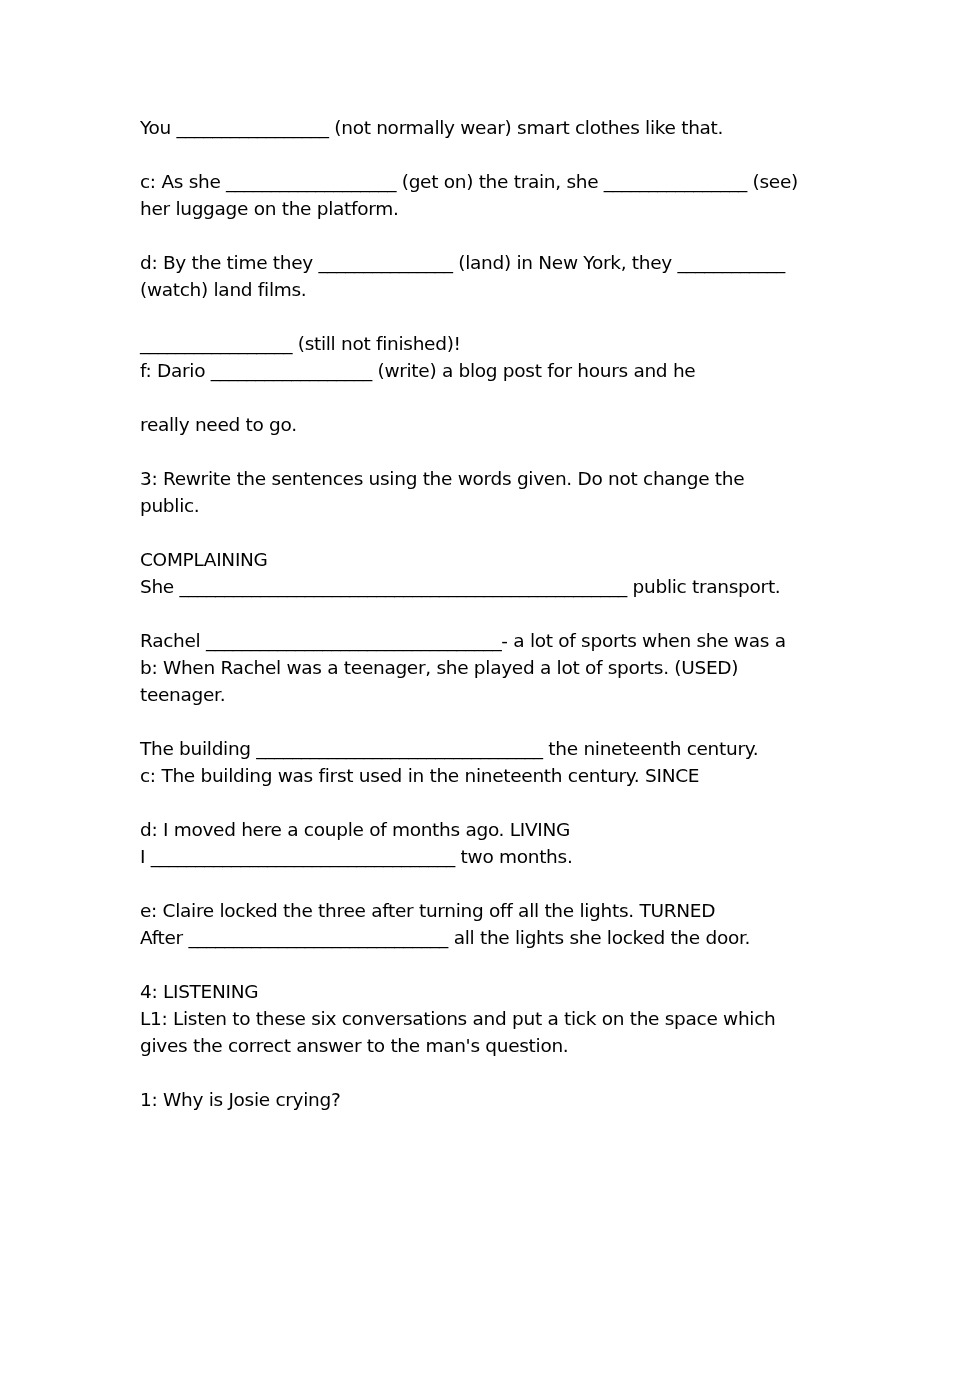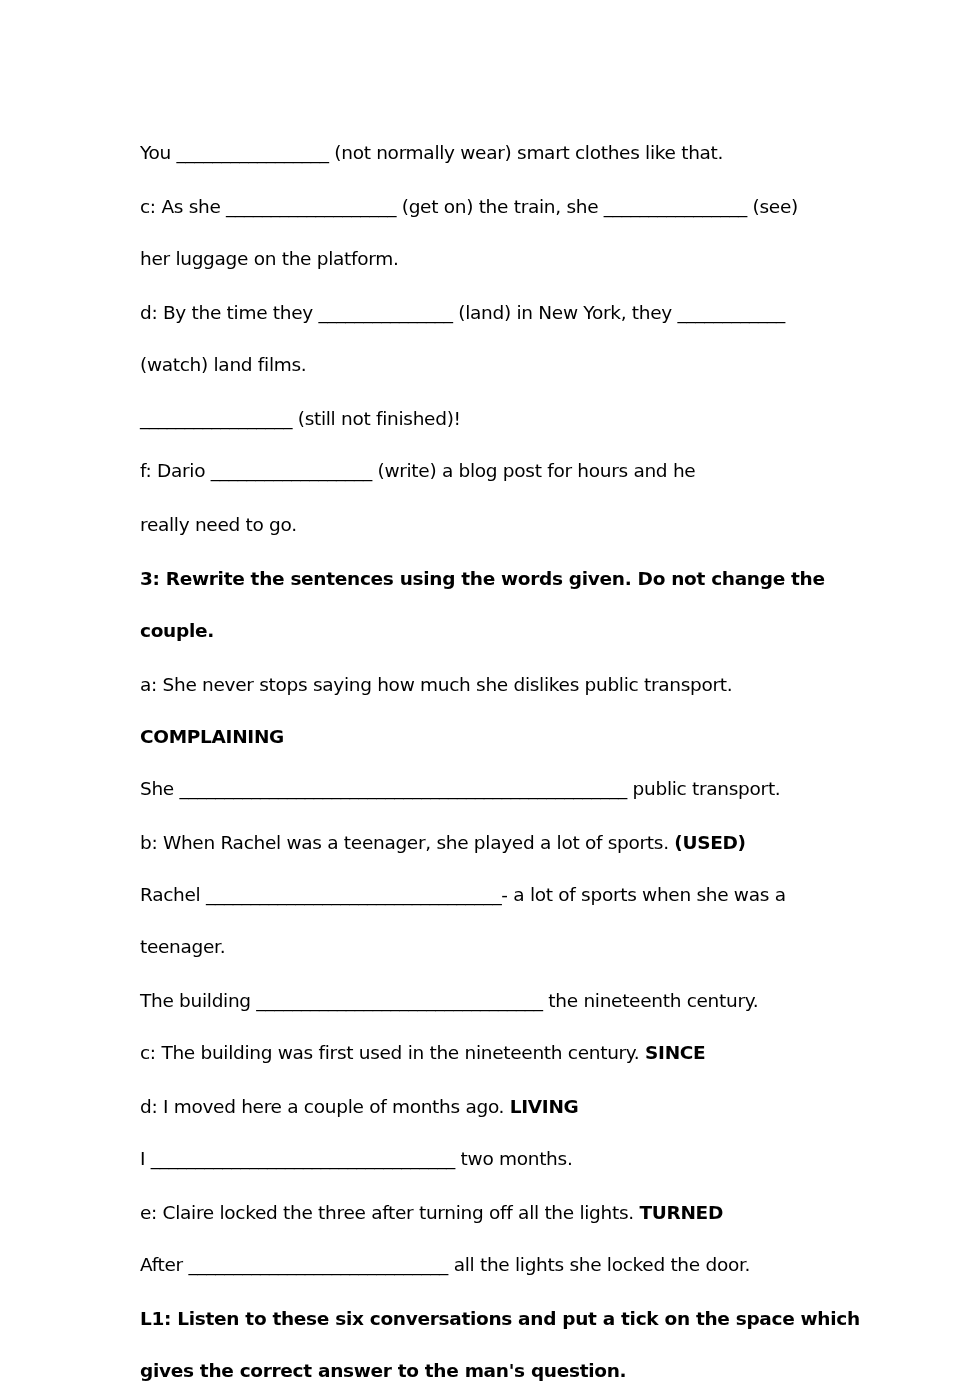--- a/index.html
+++ b/index.html
@@ -18,24 +18,23 @@
   }
   .page {
     padding: 114px 30px 0 140px;
   }
   .para {
     margin: 0 0 27px 0;
   }
   .line {
     line-height: 27px;
     white-space: pre-wrap;
-    margin-top: 25px;
   }
   .b {
-    font-weight: bold;
+    font-weight: normal;
   }
 </style>
 </head>
 <body>
 
 <div class="page">
 
   <div class="para">
     <div class="line"><span>You _________________ (not normally wear) smart clothes like that.</span></div>
   </div>
@@ -55,51 +54,51 @@
     <div class="line"><span>_________________ (still not finished)!</span></div>
     <div class="line"><span>f: Dario __________________ (write) a blog post for hours and he</span></div>
   </div>
 
   <div class="para">
     <div class="line"><span>really need to go.</span></div>
   </div>
 
   <div class="para">
     <div class="line b"><span>3: Rewrite the sentences using the words given. Do not change the</span></div>
-    <div class="line b"><span>couple.</span></div>
+    <div class="line b"><span>public.</span></div>
   </div>
 
   <div class="para">
-    <div class="line"><span>a: She never stops saying how much she dislikes public transport.</span></div>
     <div class="line b"><span>COMPLAINING</span></div>
     <div class="line"><span>She __________________________________________________ public transport.</span></div>
   </div>
 
   <div class="para">
+    <div class="line"><span>Rachel _________________________________- a lot of sports when she was a</span></div>
     <div class="line"><span>b: When Rachel was a teenager, she played a lot of sports. </span><span class="b">(USED)</span></div>
-    <div class="line"><span>Rachel _________________________________- a lot of sports when she was a</span></div>
     <div class="line"><span>teenager.</span></div>
   </div>
 
   <div class="para">
     <div class="line"><span>The building ________________________________ the nineteenth century.</span></div>
     <div class="line"><span>c: The building was first used in the nineteenth century. </span><span class="b">SINCE</span></div>
   </div>
 
   <div class="para">
     <div class="line"><span>d: I moved here a couple of months ago. </span><span class="b">LIVING</span></div>
     <div class="line"><span>I __________________________________ two months.</span></div>
   </div>
 
   <div class="para">
     <div class="line"><span>e: Claire locked the three after turning off all the lights. </span><span class="b">TURNED</span></div>
     <div class="line"><span>After _____________________________ all the lights she locked the door.</span></div>
   </div>
 
   <div class="para">
+    <div class="line b"><span>4: LISTENING</span></div>
     <div class="line b"><span>L1: Listen to these six conversations and put a tick on the space which</span></div>
     <div class="line b"><span>gives the correct answer to the man's question.</span></div>
   </div>
 
   <div class="para">
     <div class="line"><span>1: Why is Josie crying?</span></div>
   </div>
 
 </div>
 

